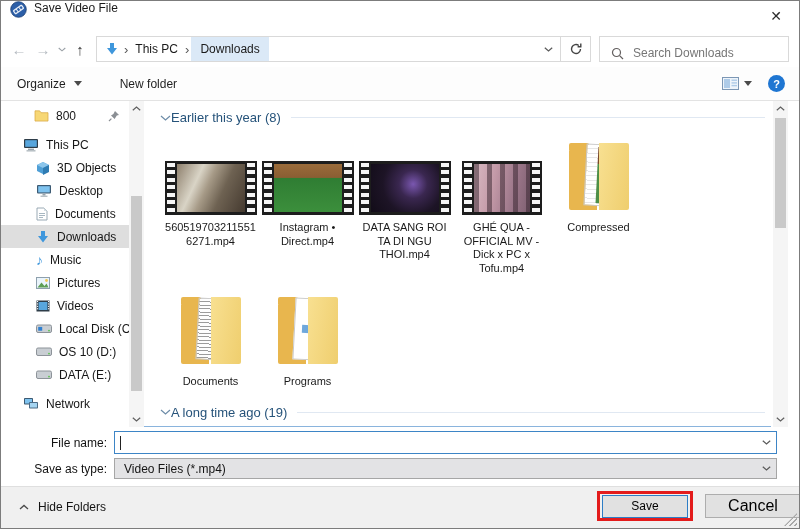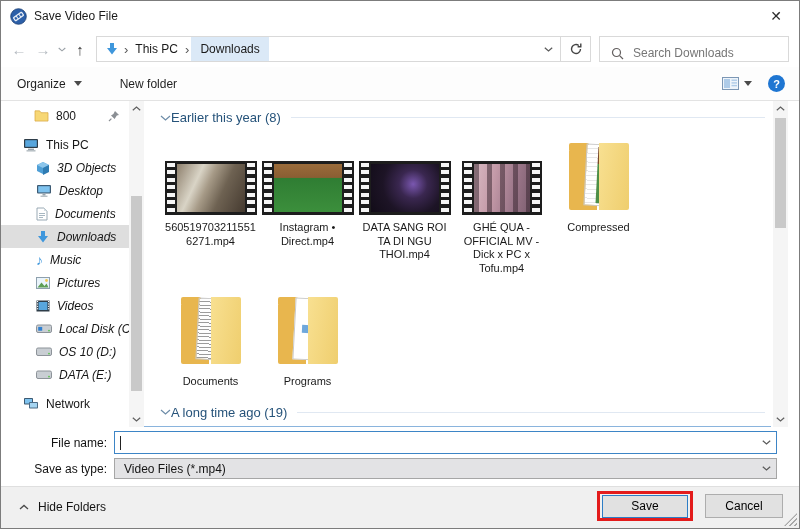--- a/index.html
+++ b/index.html
@@ -1,21 +1,21 @@
 <!DOCTYPE html>
 <html><head>
 <meta charset="utf-8">
 <style>
   * { margin:0; padding:0; box-sizing:border-box; }
   html,body { width:800px; height:529px; }
   body { font-family:"Liberation Sans", sans-serif; background:#fff; }
   .dialog { position:relative; width:800px; height:529px; background:#fff; border:1px solid #7c7c7c; overflow:hidden; }
 
   
-  .titlebar { position:absolute; top:0; left:0; right:0; height:30px; display:flex; align-items:center; padding-left:9px; background:#fff; }
+  .titlebar { position:absolute; top:0; left:0; right:0; height:30px; display:flex; padding-left:9px; background:#fff; }
   .title { font-size:12px; color:#1a1a1a; margin-left:7px; }
   .close-btn { position:absolute; right:0; top:0; width:46px; height:30px; display:flex; align-items:center; justify-content:center; font-size:14px; color:#2b2b2b; cursor:default; }
 
   
   .navbar { position:absolute; top:30px; left:0; right:0; height:36px; display:flex; align-items:center; padding:0 10px 0 6px; background:#fff; }
   .nav-btn { width:24px; height:26px; display:flex; align-items:center; justify-content:center; font-size:15px; }
   .nav-disabled { color:#b4bac0; }
   .nav-up { color:#3b3b3b; }
   .nav-dd { width:13px; display:flex; align-items:center; justify-content:center; }
   .addressbar { flex:1; height:26px; border:1px solid #d9d9d9; background:#fff; display:flex; align-items:center; margin-left:4px; }
@@ -33,21 +33,21 @@
   .toolbar { position:absolute; top:66px; left:0; right:0; height:34px; border-bottom:1px solid #e3e3e3; background:#fdfdfd; display:flex; align-items:center; padding:0 14px 0 16px; }
   .tool-btn { display:flex; align-items:center; gap:8px; font-size:12px; color:#1f1f1f; }
   .organize { margin-right:38px; }
   .toolbar-right { margin-left:auto; display:flex; align-items:center; gap:16px; }
   .views-btn { display:flex; align-items:center; gap:5px; }
   .help-btn { width:17px; height:17px; border-radius:50%; background:#1f76d2; color:#fff; font-size:11px; font-weight:bold; display:flex; align-items:center; justify-content:center; }
 
   
   .sidebar { position:absolute; top:100px; left:0; width:128px; height:326px; padding-top:3px; overflow:hidden; background:#fff; }
   .side-item { height:23px; display:flex; align-items:center; gap:7px; font-size:12px; color:#161616; position:relative; white-space:nowrap; }
-  .pad-pin { padding-left:33px; } .pad-root { padding-left:22px; } .pad-child { padding-left:35px;font-style:italic; }
+  .pad-pin { padding-left:33px; } .pad-root { padding-left:22px; } .pad-child { padding-left:35px; }
   .selected-item { background:#dedede; }
   .gap-top { margin-top:6px; }
   .pin-icon { position:absolute; right:9px; display:flex; }
   .side-icon { display:flex; flex:none; }
   .music-glyph { color:#3f97dc; font-size:14px; line-height:1; }
 
   
   .vscroll { position:absolute; width:15px; background:#f5f5f5; }
   .sb-sidebar { top:100px; left:128px; height:326px; }
   .sb-content { top:100px; left:772px; height:326px; }
@@ -101,21 +101,21 @@
   .caret-line { width:1px; height:14px; background:#222; margin-left:5px; flex:none; }
   .fn-input { flex:1; min-width:0; border:none; outline:none; font-size:12px; font-family:inherit; padding:0 20px 0 2px; background:transparent; }
   .combo-caret { position:absolute; right:0; top:0; bottom:0; width:19px; display:flex; align-items:center; justify-content:center; }
   .savetype-box { flex:1; margin-right:22px; height:21px; border:1px solid #a6a6a6; background:#e3e3e5; display:flex; align-items:center; padding-left:9px; font-size:12px; color:#141414; position:relative; }
 
   
   .footer { position:absolute; left:0; right:0; top:485px; bottom:0; background:#f0f0f0; border-top:1px solid #dfdfdf;padding-left:8px; }
   .hide-folders { position:absolute; left:18px; top:13px; display:flex; align-items:center; gap:9px; font-size:12px; color:#141414; }
   .save-annotation { position:absolute; left:596px; top:4px; width:96px; height:30px; border:3px solid #e31b1b; display:flex; align-items:center; justify-content:center; }
   .save-btn { width:86px; height:23px; background:#e1e1e1; border:1px solid #2d7dc5; font-size:12px; color:#000; display:flex; align-items:center; justify-content:center; }
-  .cancel-btn { position:absolute; left:704px; top:7px; width:78px; height:24px; background:#e1e1e1; border:1px solid #adadad; font-size:12px; color:#000; display:flex; align-items:center; justify-content:center; }
+  .cancel-btn { position:absolute; left:704px; top:7px; width:96px; height:24px; background:#e1e1e1; border:1px solid #adadad; font-size:16px; color:#000; display:flex; align-items:center; justify-content:center; }
   .resize-grip { position:absolute; right:2px; bottom:2px; width:13px; height:13px; background:repeating-linear-gradient(135deg,transparent 0 2px,#a8a8a8 2px 3.5px); clip-path:polygon(100% 0,100% 100%,0 100%); }
 </style>
 </head>
 <body>
 
 <div class="dialog">
 
   <div class="titlebar">
     <span style="display:flex;">
       <svg width="17" height="17" viewBox="0 0 17 17">

